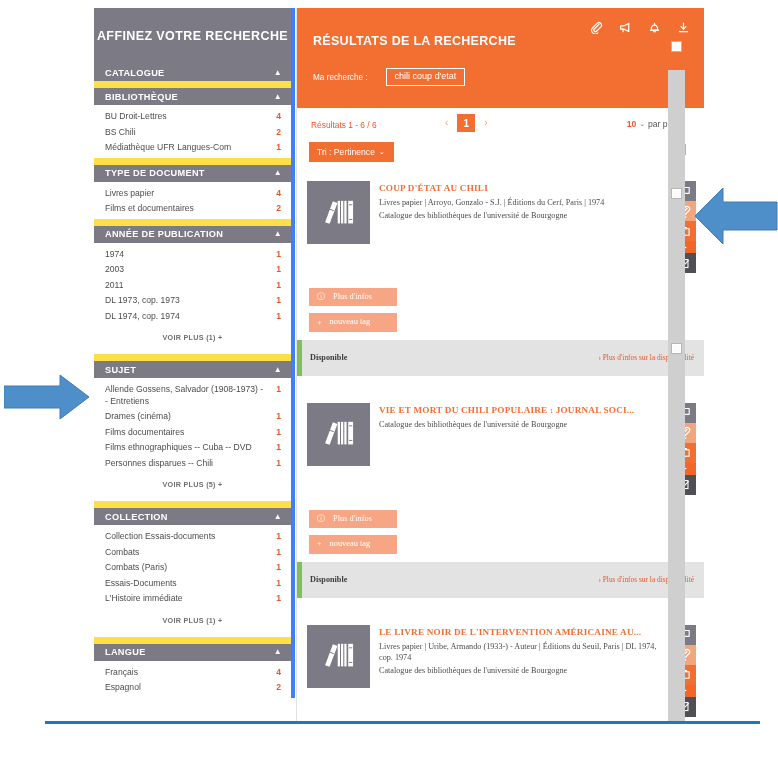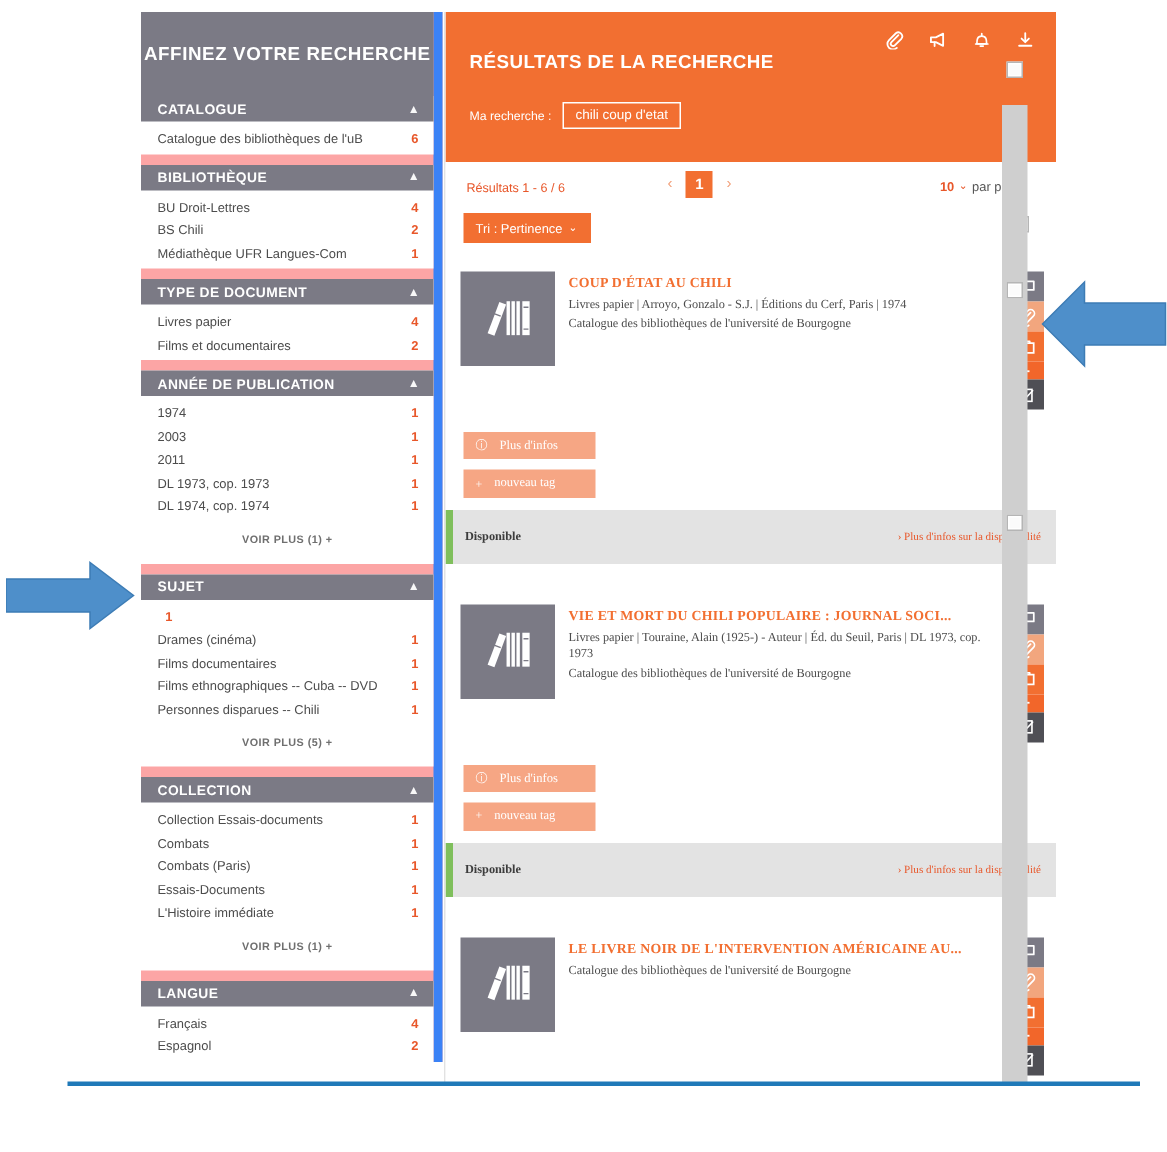--- a/index.html
+++ b/index.html
@@ -15,22 +15,22 @@
     position: relative;
     width: 778px; height: 768px;
     background: #ffffff;
   }
 
   
   .sidebar {
     position: absolute;
     left: 94px; top: 8px;
     width: 201px;
-    background: #fca5a5;
-    border-right: 6px solid #3b82f6;
+    background: #fde047;
+    border-right: 4px solid #3b82f6;
   }
   .sidebar-title {
     background: #7b7a85;
     color: #ffffff;
     height: 56px;
     display: flex; align-items: center; justify-content: center;
     font-size: 12.5px;
     font-weight: bold;
     letter-spacing: .4px;
     text-align: center;
@@ -110,21 +110,21 @@
     color: #ffffff;
     font-size: 12.5px;
     font-weight: bold;
     letter-spacing: .3px;
   }
   .mh-search {
     position: absolute;
     left: 16px; top: 60px;
     display: flex;
     align-items: center;
-    gap: 7px;
+    gap: 18px;
   }
   .mh-search .lbl {
     color: #ffffff;
     font-size: 8.2px;
   }
   .mh-search .box {
     border: 1px solid #ffffff;
     color: #ffffff;
     font-size: 9px;
     padding: 3px 8px 4px 8px;
@@ -345,26 +345,20 @@
 <div class="page">
 
   <div class="sidebar">
     <div class="sidebar-title">AFFINEZ VOTRE RECHERCHE</div>
     <div id="facets">
         <div class="facet">
           <div class="facet-head tight">
             <span class="fh-label">CATALOGUE</span>
             <span class="caret">▲</span>
           </div>
-          <div class="facet-body">
-            <div class="facet-row">
-              <span class="fr-label">Catalogue des bibliothèques de l'uB</span>
-              <span class="fr-count">6</span>
-            </div>
-          </div>
         </div>
         <div class="facet">
           <div class="facet-head">
             <span class="fh-label">BIBLIOTHÈQUE</span>
             <span class="caret">▲</span>
           </div>
           <div class="facet-body">
             <div class="facet-row">
               <span class="fr-label">BU Droit-Lettres</span>
               <span class="fr-count">4</span>
@@ -424,20 +418,21 @@
             <div class="voir-plus">VOIR PLUS (1) +</div>
           </div>
         </div>
         <div class="facet">
           <div class="facet-head">
             <span class="fh-label">SUJET</span>
             <span class="caret">▲</span>
           </div>
           <div class="facet-body">
             <div class="facet-row">
+              <span class="fr-label">Allende Gossens, Salvador (1908-1973) -- Entretiens</span>
               <span class="fr-count">1</span>
             </div>
             <div class="facet-row">
               <span class="fr-label">Drames (cinéma)</span>
               <span class="fr-count">1</span>
             </div>
             <div class="facet-row">
               <span class="fr-label">Films documentaires</span>
               <span class="fr-count">1</span>
             </div>
@@ -641,21 +636,20 @@
                 </g>
                 <g stroke="#7b7a85" stroke-width="1.1" fill="none">
                   <path d="M11.4 18.3 17 20.4"></path>
                   <path d="M34.5 13.6h3.8"></path>
                   <path d="M34.5 30.4h3.8"></path>
                 </g>
               </svg>
             </div>
             <div class="res-text">
               <div class="res-title">VIE ET MORT DU CHILI POPULAIRE : JOURNAL SOCI...</div>
-              <div class="res-meta">Livres papier | Touraine, Alain (1925-) - Auteur | Éd. du Seuil, Paris | DL 1973, cop. 1973</div>
               <div class="res-source">Catalogue des bibliothèques de l'université de Bourgogne</div>
             </div>
             <div class="action-col">
               <div class="act gray">
                 <svg viewBox="0 0 18 18" width="13" height="13">
                   <path d="M2.5 3.5h13v8h-7l-3 3v-3h-3z" fill="none" stroke="#ffffff" stroke-width="1.6" stroke-linejoin="round"></path>
                 </svg>
               </div>
               <div class="act peach">
                 <svg viewBox="0 0 18 18" width="13" height="13">
@@ -709,20 +703,21 @@
                 </g>
                 <g stroke="#7b7a85" stroke-width="1.1" fill="none">
                   <path d="M11.4 18.3 17 20.4"></path>
                   <path d="M34.5 13.6h3.8"></path>
                   <path d="M34.5 30.4h3.8"></path>
                 </g>
               </svg>
             </div>
             <div class="res-text">
               <div class="res-title">LE LIVRE NOIR DE L'INTERVENTION AMÉRICAINE AU...</div>
+              <div class="res-meta">Livres papier | Uribe, Armando (1933-) - Auteur | Éditions du Seuil, Paris | DL 1974, cop. 1974</div>
               <div class="res-source">Catalogue des bibliothèques de l'université de Bourgogne</div>
             </div>
             <div class="action-col">
               <div class="act gray">
                 <svg viewBox="0 0 18 18" width="13" height="13">
                   <path d="M2.5 3.5h13v8h-7l-3 3v-3h-3z" fill="none" stroke="#ffffff" stroke-width="1.6" stroke-linejoin="round"></path>
                 </svg>
               </div>
               <div class="act peach">
                 <svg viewBox="0 0 18 18" width="13" height="13">

